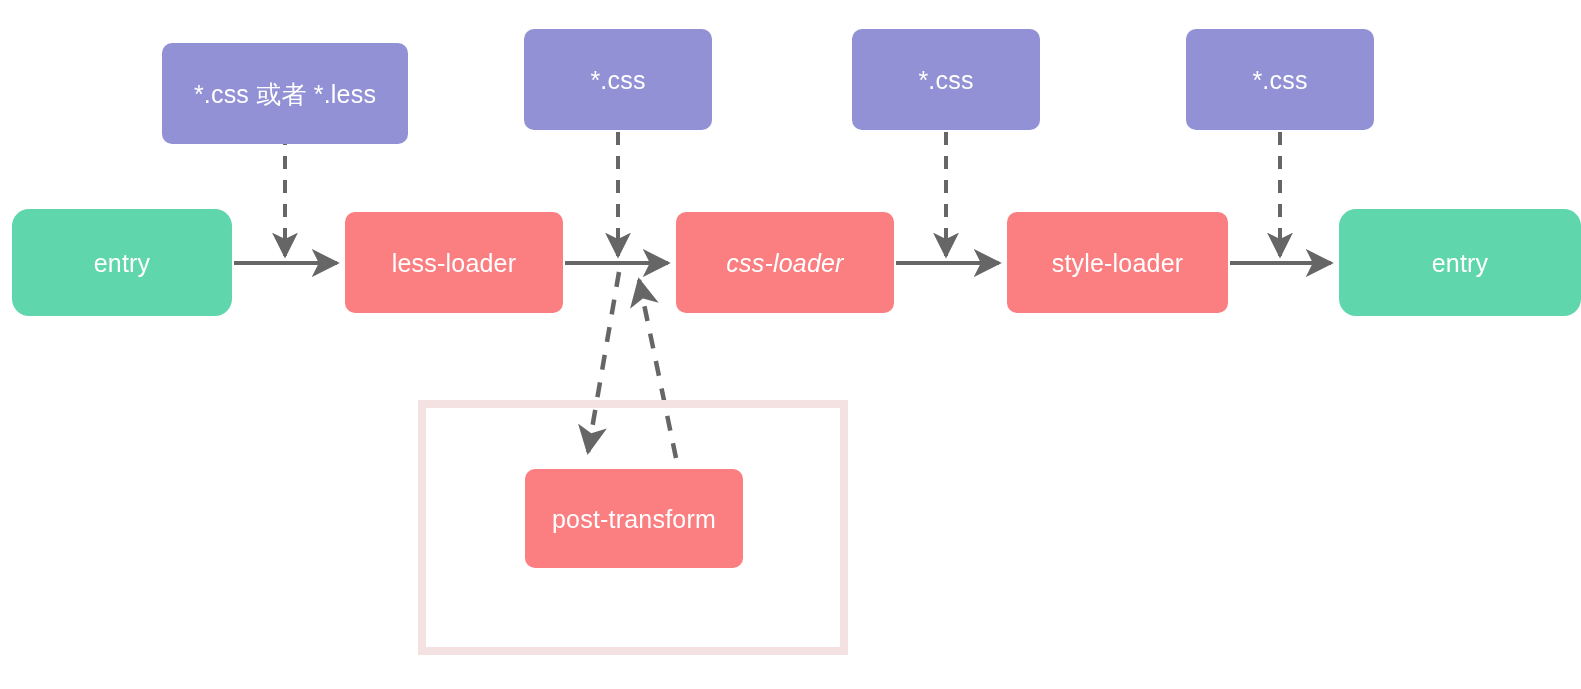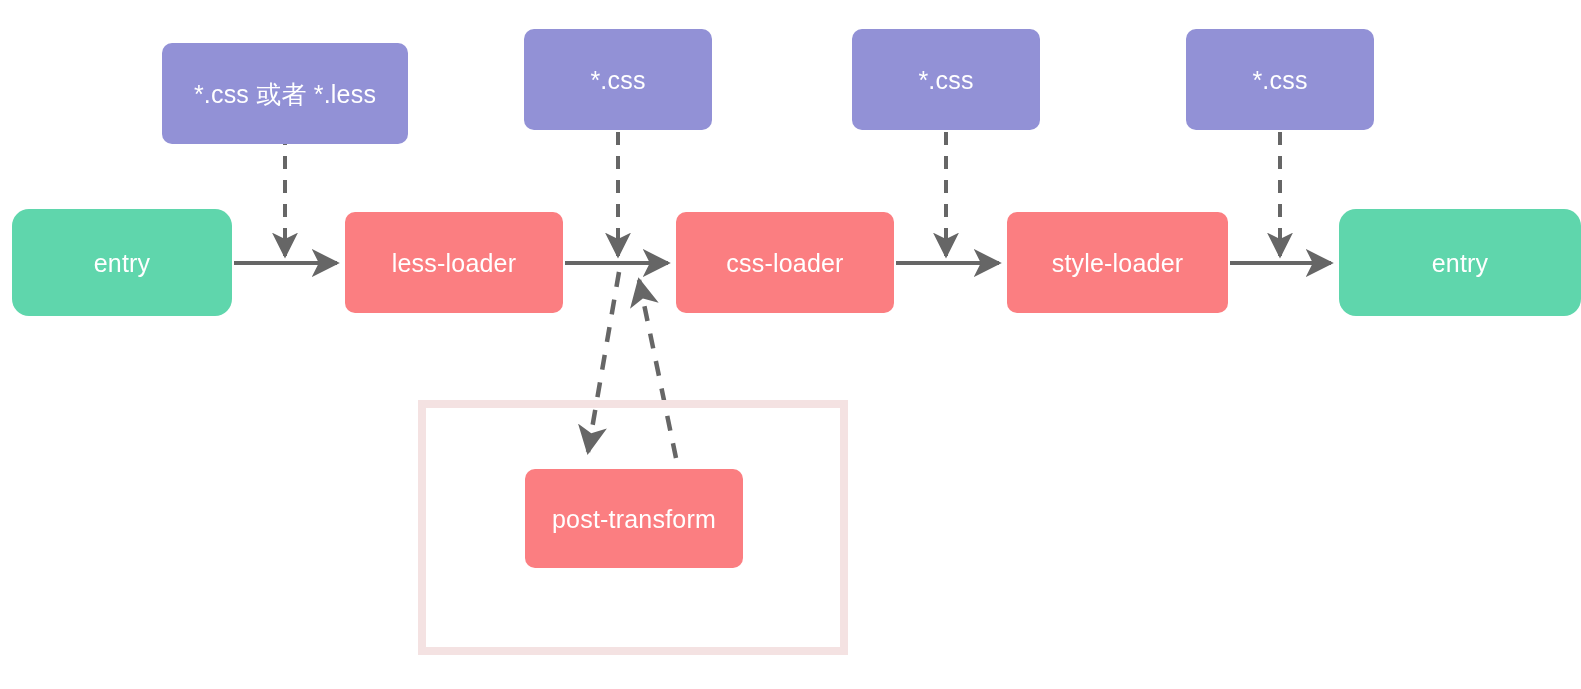--- a/index.html
+++ b/index.html
@@ -109,21 +109,21 @@
     <div class="node source" style="left:1186px; top:29px; width:188px; height:101px;">
       <span>*.css</span>
     </div>
 
     <div class="node terminal" style="left:12px; top:209px; width:220px; height:107px;">
       <span>entry</span>
     </div>
     <div class="node loader" style="left:345px; top:212px; width:218px; height:101px;text-align:center;">
       <span>less-loader</span>
     </div>
-    <div class="node loader" style="left:676px; top:212px; width:218px; height:101px;">
+    <div class="node loader" style="left:676px; top:212px; width:218px; height:101px;font-style:italic;">
       <span>css-loader</span>
     </div>
     <div class="node loader" style="left:1007px; top:212px; width:221px; height:101px;">
       <span>style-loader</span>
     </div>
     <div class="node terminal" style="left:1339px; top:209px; width:242px; height:107px;">
       <span>entry</span>
     </div>
 
     <div class="node loader" style="left:525px; top:469px; width:218px; height:99px;">

